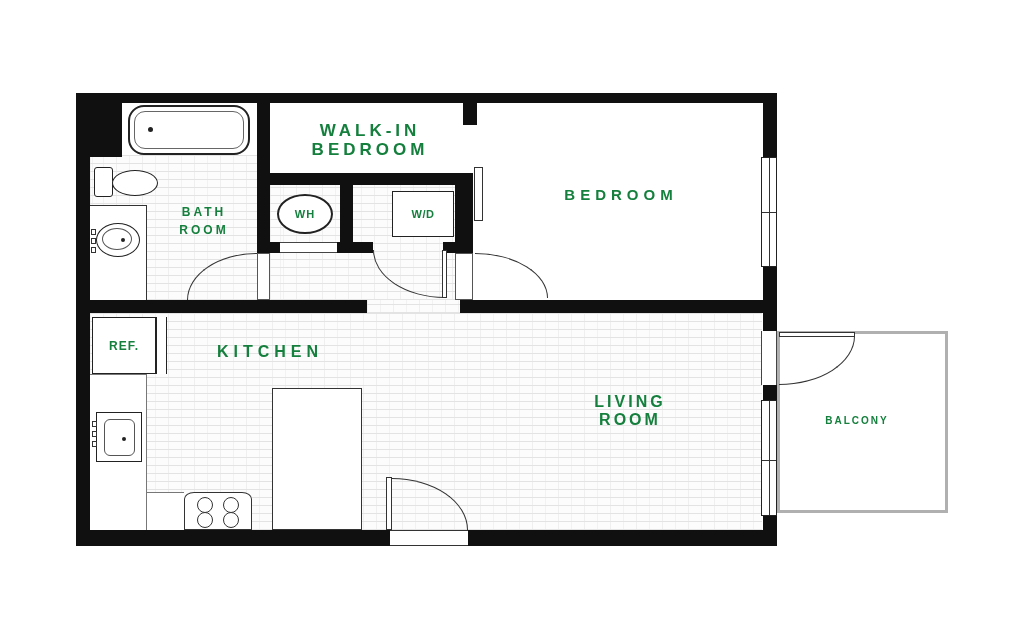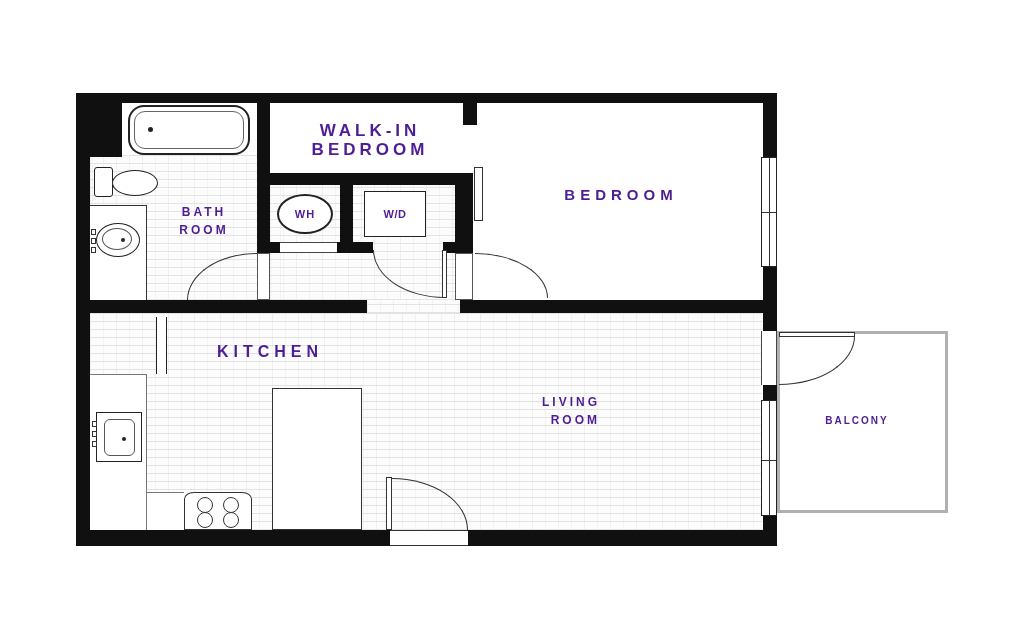--- a/index.html
+++ b/index.html
@@ -8,21 +8,21 @@
   .abs{position:absolute;box-sizing:border-box;}
   .wall{position:absolute;background:#101010;box-sizing:border-box;}
   .brick{position:absolute;box-sizing:border-box;background-color:#fcfcfc;
     background-image:
       repeating-linear-gradient(0deg,#e3e3e3 0 1px,transparent 1px 8px),
       repeating-linear-gradient(90deg,rgba(0,0,0,.05) 0 1px,transparent 1px 26px),
       repeating-linear-gradient(90deg,rgba(0,0,0,.04) 0 1px,transparent 1px 26px);
     background-position:0 0,0 0,13px 4px;}
   .white{position:absolute;box-sizing:border-box;background:#fff;}
   .label{position:absolute;transform:translate(-50%,-50%);font-weight:bold;
-    color:#4c1d95;white-space:nowrap;text-align:center;}
+    color:#15803d;white-space:nowrap;text-align:center;}
   .fixture{position:absolute;box-sizing:border-box;background:#fff;border:1.5px solid #222;}
   .arc{position:absolute;box-sizing:border-box;border:0 solid #333;}
   .leaf{position:absolute;box-sizing:border-box;background:#fff;border:1.3px solid #333;}
   .jamb{position:absolute;box-sizing:border-box;background:#fff;border:1px solid #555;}
   .window{position:absolute;box-sizing:border-box;background:#fff;border:1px solid #222;}
   .win-line{position:absolute;left:50%;top:0;bottom:0;width:1px;background:#333;}
   .win-tick{position:absolute;left:0;right:0;height:1px;background:#333;}
   .burner{position:absolute;width:16px;height:16px;border:1.5px solid #333;
     border-radius:50%;box-sizing:border-box;background:#fff;}
   .knob{position:absolute;width:5px;height:6px;border:1px solid #333;background:#fff;box-sizing:border-box;}
@@ -86,24 +86,27 @@
     <div class="abs" style="left:5px;top:4px;width:30px;height:22px;border:1px solid #555;border-radius:50%;"></div>
     <div class="abs" style="left:24px;top:14px;width:4px;height:4px;background:#222;border-radius:50%;"></div>
   </div>
   <div class="knob" style="left:91px;top:229px;"></div>
   <div class="knob" style="left:91px;top:238px;"></div>
   <div class="knob" style="left:91px;top:247px;"></div>
 
   <div class="fixture" style="left:277px;top:194px;width:56px;height:40px;border-width:2px;border-radius:50%;">
     <span class="label" style="left:50%;top:50%;font-size:11px;letter-spacing:1px;">WH</span>
   </div>
-  <div class="fixture" style="left:364px;top:191px;width:62px;height:46px;">
+  <div class="fixture" style="left:392px;top:191px;width:62px;height:46px;">
     <span class="label" style="left:50%;top:50%;font-size:11px;letter-spacing:.5px;">W/D</span>
   </div>
 
+  <div class="fixture" style="left:92px;top:317px;width:64px;height:57px;">
+    <span class="label" style="left:50%;top:50%;font-size:12px;letter-spacing:1px;">REF.</span>
+  </div>
   <div class="white" style="left:156px;top:317px;width:11px;height:57px;border-left:1.5px solid #222;border-right:1.5px solid #222;"></div>
   <div class="fixture" style="left:96px;top:412px;width:46px;height:50px;">
     <div class="abs" style="left:7px;top:6px;width:31px;height:37px;border:1px solid #555;border-radius:6px;"></div>
     <div class="abs" style="left:25px;top:24px;width:4px;height:4px;background:#222;border-radius:50%;"></div>
   </div>
   <div class="knob" style="left:92px;top:421px;"></div>
   <div class="knob" style="left:92px;top:431px;"></div>
   <div class="knob" style="left:92px;top:441px;"></div>
   <div class="fixture" style="left:184px;top:492px;width:68px;height:38px;border-color:#333;border-radius:10px 10px 0 0 / 7px 7px 0 0;">
     <div class="burner" style="left:12px;top:4px;"></div>
@@ -125,19 +128,19 @@
   <div class="label" style="left:370px;top:140px;font-size:17px;letter-spacing:4px;line-height:19px;">
     <div>WALK-IN</div>
     <div>BEDROOM</div>
   </div>
   <div class="label" style="left:621px;top:194px;font-size:15px;letter-spacing:5px;">BEDROOM</div>
   <div class="label" style="left:204px;top:221px;font-size:12px;letter-spacing:3px;line-height:18px;">
     <div>BATH</div>
     <div>ROOM</div>
   </div>
   <div class="label" style="left:270px;top:352px;font-size:16px;letter-spacing:5px;text-align:right;">KITCHEN</div>
-  <div class="label" style="left:571px;top:411px;font-size:12px;letter-spacing:3px;line-height:18px;text-align:right;">
+  <div class="label" style="left:630px;top:411px;font-size:16px;letter-spacing:3px;line-height:18px;">
     <div>LIVING</div>
     <div>ROOM</div>
   </div>
   <div class="label" style="left:857px;top:420px;font-size:10px;letter-spacing:2px;">BALCONY</div>
 
 </div>
 
 </body></html>

